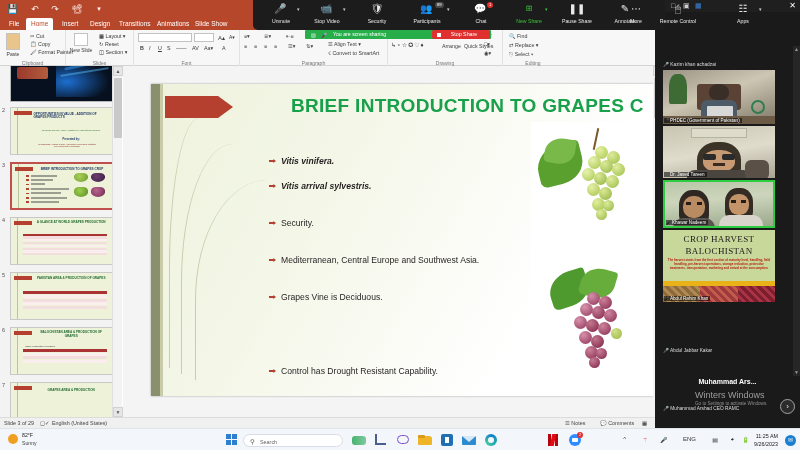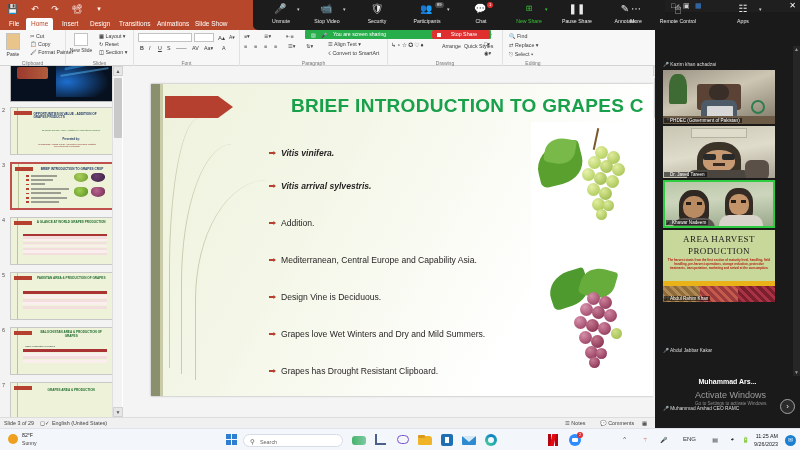--- a/index.html
+++ b/index.html
@@ -387,27 +387,26 @@
           <div class="berry" style="left:33px; top:30px;width:13px;height:13px;background:radial-gradient(circle at 35% 30%,#cf849d,#862b50);"></div>
           <div class="berry" style="left:14px; top:39px;width:13px;height:13px;background:radial-gradient(circle at 35% 30%,#d790a9,#8d3257);"></div>
           <div class="berry" style="left:26px; top:43px;width:13px;height:13px;background:radial-gradient(circle at 35% 30%,#c3758c,#792043);"></div>
           <div class="berry" style="left:20px; top:54px;width:13px;height:13px;background:radial-gradient(circle at 35% 30%,#cd829b,#84294e);"></div>
           <div class="berry" style="left:31px; top:56px;width:11px;height:11px;background:radial-gradient(circle at 35% 30%,#c97e96,#80254a);"></div>
           <div class="berry" style="left:24px; top:65px;width:11px;height:11px;background:radial-gradient(circle at 35% 30%,#c67b92,#7d2247);"></div>
           <div class="berry" style="left:46px; top:36px;width:11px;height:11px;background:radial-gradient(circle at 35% 30%,#cfe08a,#9cb845);"></div>
         </div>
       </div>
 
-      <div class="bullet-row ital" style="top:64px;"><span class="bdot"></span><span>Vitis vinifera.</span></div>
+      <div class="bullet-row ital" style="top:72px;"><span class="bdot"></span><span>Vitis vinifera.</span></div>
       <div class="bullet-row ital" style="top:97px;"><span class="bdot"></span><span>Vitis arrival sylvestris.</span></div>
-      <div class="bullet-row" style="top:134px;"><span class="bdot"></span><span>Addition.</span></div>
-      <div class="bullet-row" style="top:171px;"><span class="bdot"></span><span>Mediterranean, Central Europe and Capability Asia.</span></div>
-      <div class="bullet-row" style="top:208px;"><span class="bdot"></span><span>Design Vine is Deciduous.</span></div>
-      <div class="bullet-row" style="top:245px;"><span class="bdot"></span><span>Grapes love Wet Winters and Dry and Mild Summers.</span></div>
-      <div class="bullet-row" style="top:282px;"><span class="bdot"></span><span>Grapes has Drought Resistant Clipboard.</span></div>
+      <div class="bullet-row" style="top:134px;"><span class="bdot"></span><span>Security.</span></div>
+      <div class="bullet-row" style="top:171px;"><span class="bdot"></span><span>Mediterranean, Central Europe and Southwest Asia.</span></div>
+      <div class="bullet-row" style="top:208px;"><span class="bdot"></span><span>Grapes Vine is Deciduous.</span></div>
+      <div class="bullet-row" style="top:282px;"><span class="bdot"></span><span>Control has Drought Resistant Capability.</span></div>
     </div>
   </div>
 
   <div id="slide-scroll">
     <div class="sb-btn" style="top:0;">▲</div>
     <div style="position:absolute;left:1px;top:12px;width:8px;height:40px;background:#cdcdcd;"></div>
   </div>
 
   <div id="status-bar">
     <div class="sb-text" style="left:4px;">Slide 3 of 29</div>
@@ -475,39 +474,39 @@
     <div style="position:absolute;left:60px;top:6px;width:28px;height:32px;background:#332b24;border-radius:44% 44% 25% 25%;"></div>
     <div style="position:absolute;left:64px;top:12px;width:20px;height:21px;background:#c39469;border-radius:45%;"></div>
     <div style="position:absolute;left:66px;top:18px;width:5px;height:3px;background:#241d18;"></div>
     <div style="position:absolute;left:76px;top:18px;width:5px;height:3px;background:#241d18;"></div>
     <div style="position:absolute;left:54px;top:33px;width:44px;height:15px;background:#d8d4cc;border-radius:10px 10px 0 0;"></div>
     <div class="zmic">🎤</div>
     <div class="ztile-name">Khawar Nadeem</div>
   </div>
 
   <div class="ztile" style="top:230px; height:72px; background:#c8d79a;">
-    <div style="position:absolute;left:0;top:4px;width:100%;text-align:center;font-family:'Liberation Serif',serif;font-size:9px;color:#1b1b1b;letter-spacing:.4px;">AREA HARVEST</div>
-    <div style="position:absolute;left:0;top:16px;width:100%;text-align:center;font-family:'Liberation Serif',serif;font-size:9px;color:#1b1b1b;letter-spacing:.4px;">PRODUCTION</div>
+    <div style="position:absolute;left:0;top:4px;width:100%;text-align:center;font-family:'Liberation Serif',serif;font-size:9px;color:#1b1b1b;letter-spacing:.4px;">CROP HARVEST</div>
+    <div style="position:absolute;left:0;top:16px;width:100%;text-align:center;font-family:'Liberation Serif',serif;font-size:9px;color:#1b1b1b;letter-spacing:.4px;">BALOCHISTAN</div>
     <div style="position:absolute;left:4px;right:4px;top:29px;font-size:3px;line-height:1.25;color:#b5200f;text-align:center;font-weight:bold;">The harvest starts from the first section of maturity level, handling, field handling, pre-harvest operations, storage reduction, protective treatments, transportation, marketing and arrival at the consumption.</div>
     <div style="position:absolute;left:0;bottom:16px;width:100%;height:5px;background:#e8b218;"></div>
     <div style="position:absolute;left:0;bottom:0;width:33%;height:16px;background:repeating-linear-gradient(45deg,#8e6b3c 0 3px,#b08a52 3px 6px);"></div>
     <div style="position:absolute;left:33%;bottom:0;width:34%;height:16px;background:repeating-linear-gradient(45deg,#9c3b3b 0 3px,#c45a4c 3px 6px);"></div>
     <div style="position:absolute;left:67%;bottom:0;width:33%;height:16px;background:repeating-linear-gradient(45deg,#7b1f2c 0 3px,#a93246 3px 6px);"></div>
     <div class="zmic">🎤</div>
     <div class="ztile-name">Abdul Rahim Khan</div>
   </div>
 
   <div class="zname-strip" style="top:348px; left:8px;">
     <span style="color:#e84a3f;">🎤</span>
     <span>Abdul Jabbar Kakar</span>
   </div>
 
   <div id="zoom-bottom-name">Muhammad  Ars...</div>
 
-  <div id="activate-win">Activate Windows</div>
+  <div id="activate-win">Winters Windows</div>
   <div id="activate-sub">Go to Settings to activate Windows.</div>
 
   <div class="zname-strip" style="top:406px; left:8px;">
     <span style="color:#e84a3f;">🎤</span>
     <span>Muhammad Arshad CEO RAMC</span>
   </div>
 
   <div id="z-next">›</div>
 
   <div id="z-scroll">

